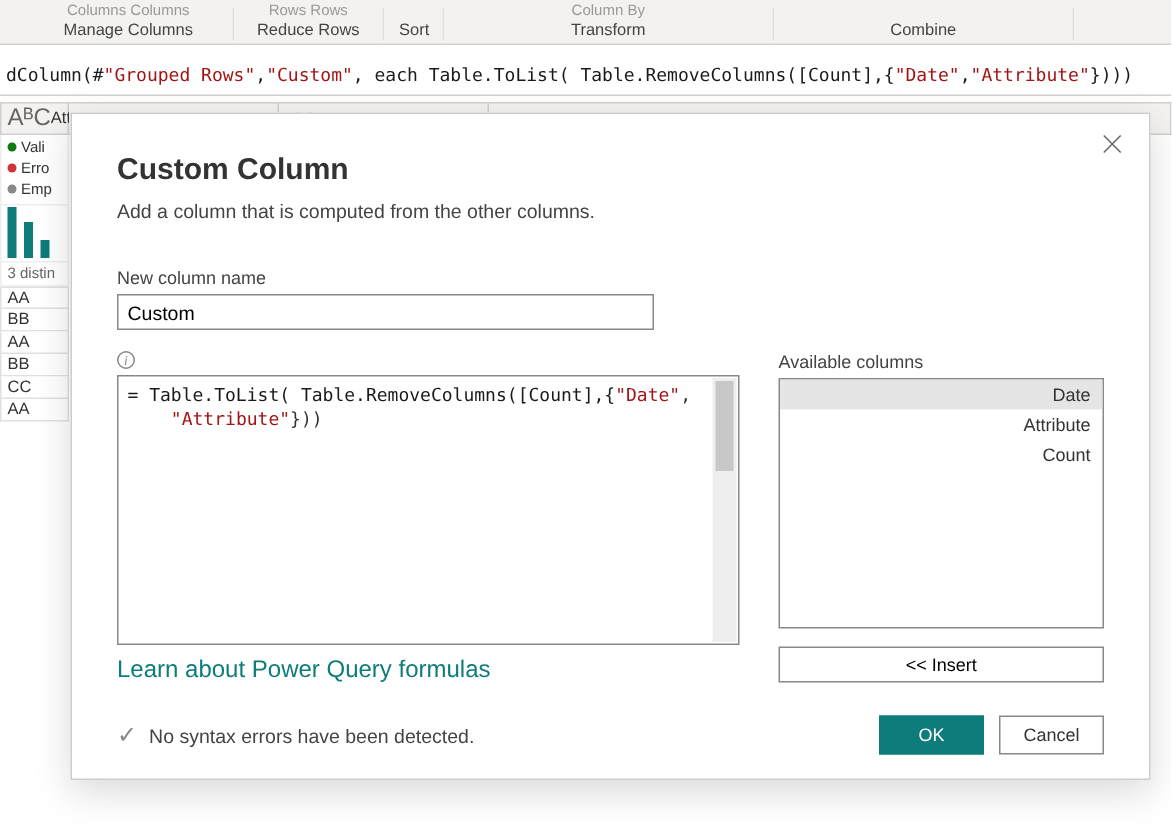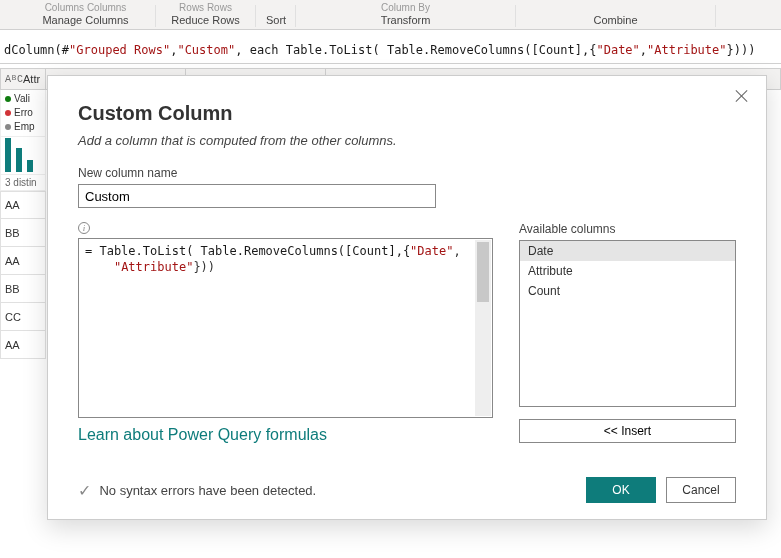--- a/index.html
+++ b/index.html
@@ -81,21 +81,21 @@
     border: 1px solid #eee;
     border-top: none;
     line-height: 14px;
   }
   .dot { display:inline-block; width:6px; height:6px; border-radius:50%; margin-right:3px; vertical-align: middle;}
   .dot.green { background:#107c10;} .dot.red{background:#d13438;} .dot.gray{background:#888;}
   .bars { height: 38px; display:flex; align-items:flex-end; gap:5px; padding:2px 4px; border:1px solid #eee; border-top:none;}
   .bar { width:6px; background:#0e7c7b;}
   .distinct { font-size:10px; color:#666; padding:2px 4px; border:1px solid #eee; border-top:none;}
   .cells { }
-  .cell { height:28px; border:1px solid #e0e0e0; border-top:none; padding-left:4px; font-size:11px; display:flex; align-items:center; background:#fff;text-align:right;}
+  .cell { height:15px; border:1px solid #e0e0e0; border-top:none; padding-left:4px; font-size:11px; display:flex; align-items:center; background:#fff;text-align:right;}
   .cell:first-child { border-top:1px solid #e0e0e0;}
   
   .dialog-backdrop {
     position: absolute;
     top: 75px; left: 47px;
     width: 720px;
     height: 445px;
     background: #fff;
     border: 1px solid #ccc;
     box-shadow: 0 8px 24px rgba(0,0,0,0.15);
@@ -106,21 +106,21 @@
     width: 16px; height: 16px;
     cursor: pointer;
   }
   .dialog-close::before, .dialog-close::after {
     content:''; position:absolute; left:7px; top:0; width:1px; height:16px; background:#666;
   }
   .dialog-close::before { transform: rotate(45deg);}
   .dialog-close::after { transform: rotate(-45deg);}
   .dialog-content { padding: 26px 30px 16px 30px; height:100%; display:flex; flex-direction:column;}
   .dialog-title { font-size: 20px; font-weight: 600; color:#333; margin-bottom: 8px;}
-  .dialog-subtitle { font-size: 13px; color:#444; margin-bottom: 18px; font-style: italic;}
+  .dialog-subtitle { font-size: 13px; color:#444; margin-bottom: 30px;}
   .field-label { font-size: 12px; color:#444; margin-bottom: 4px;}
   .text-input {
     width: 358px; height: 24px;
     border: 1px solid #888;
     padding: 2px 6px;
     font-size: 13px;
     margin-bottom: 14px;
   }
   .editor-row { display:flex; gap: 26px; }
   .editor-col { flex: 0 0 415px; }
@@ -144,21 +144,21 @@
   }
   .formula-editor .scrollbar {
     position:absolute; right:1px; top:1px; bottom:1px; width:16px; background:#eee;
   }
   .formula-editor .thumb {
     position:absolute; left:2px; right:2px; top:2px; height:60px; background:#c8c8c8;
   }
   .f-id { color:#1a1a1a;margin-top:20px;} .f-str{color:#a31515;} .f-punc{color:#333;}
   .learn-link { color:#0e7c7b; font-size:16px; margin-top:8px; cursor:pointer;}
   .avail-list {
-    border:1px solid #888; height:167px; margin-top:4px; overflow:auto;
+    border:1px solid #888; height:167px; margin-top:4px; overflow:auto;text-align:right;
   }
   .avail-item {
     padding: 3px 8px; font-size:12px; cursor:pointer;
   }
   .avail-item.selected { background:#e5e5e5;}
   .insert-btn {
     width: 100%; height: 24px; margin-top: 12px;
     border: 1px solid #888; background:#fff;
     font-size:12px; cursor:pointer;
   }
@@ -223,21 +223,21 @@
     <span class="str">"Custom"</span>
     <span class="kw">, each Table.ToList( Table.RemoveColumns([Count],{</span>
     <span class="str">"Date"</span>
     <span class="kw">, </span>
     <span class="str">"Attribute"</span>
     <span class="kw">})))</span>
 </div>
 
 <div class="data-preview">
   <div class="col-header">
-    <span style="font-size:10px;color:#666;margin-right:0;font-family:Liberation Mono, monospace;">AᴮC</span>
+    <span style="font-size:16px;color:#666;margin-right:0;">AᴮC</span>
     <span>Attr</span>
   </div>
   <div class="stats">
     <div><span class="dot green"></span><span>Vali</span></div>
     <div><span class="dot red"></span><span>Erro</span></div>
     <div><span class="dot gray"></span><span>Emp</span></div>
   </div>
   <div class="bars">
     <div class="bar" style="height:34px"></div>
     <div class="bar" style="height:24px"></div>

